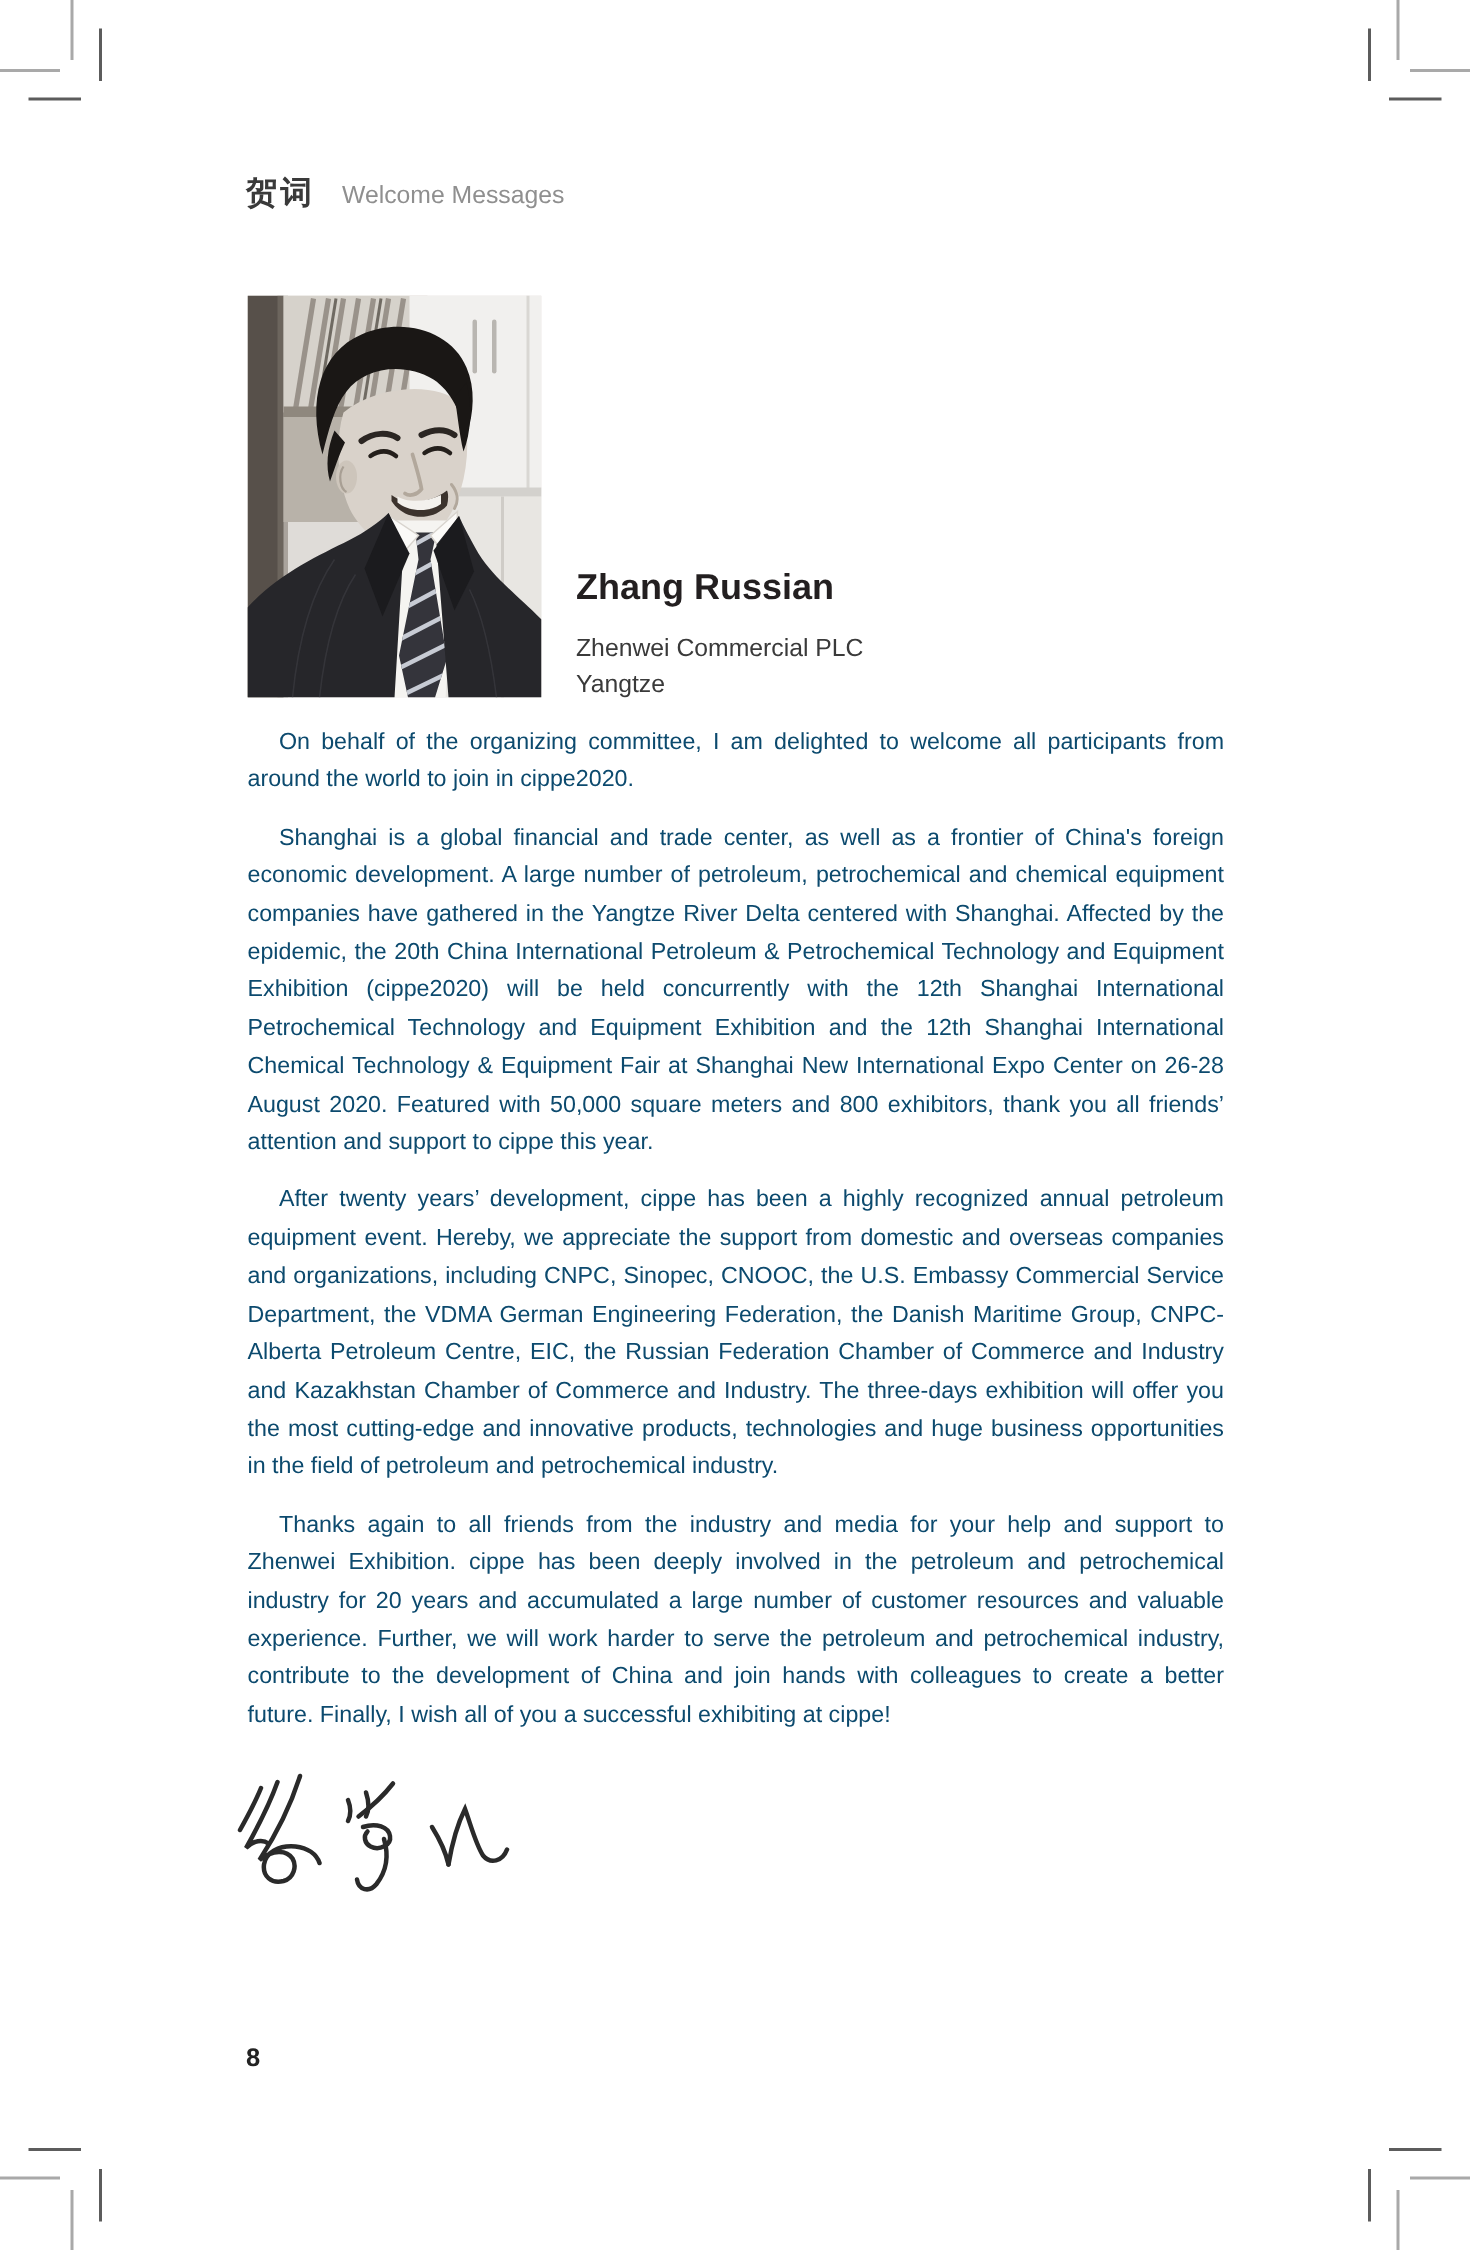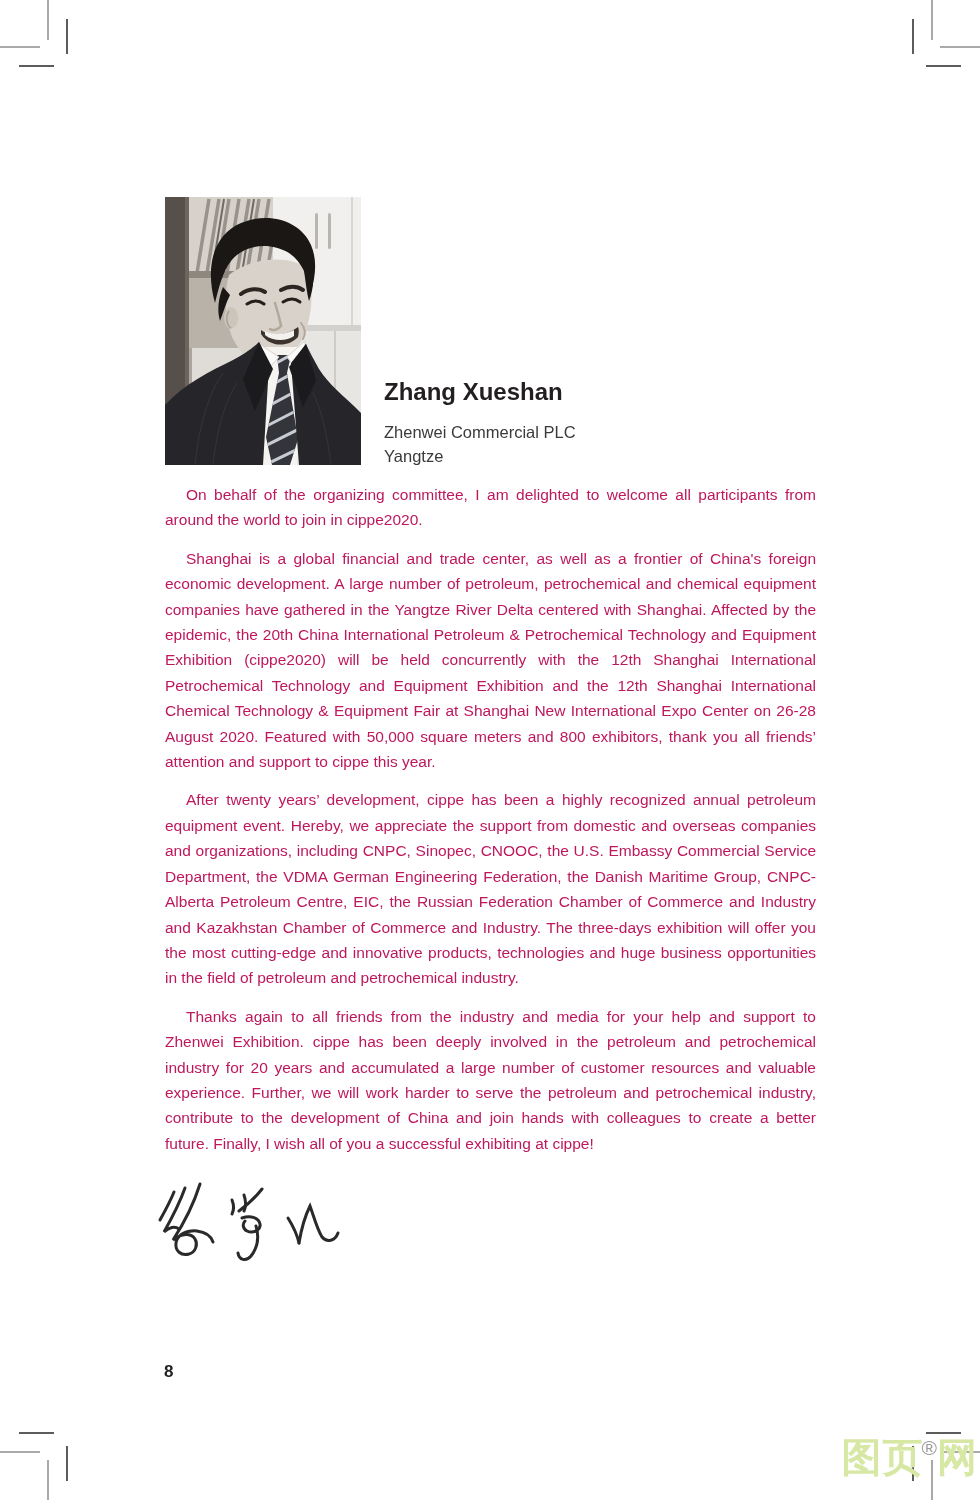--- a/index.html
+++ b/index.html
@@ -15,21 +15,21 @@
   
   .photo{position:absolute;left:165px;top:197px;width:196px;height:268px;}
   .photo svg{display:block;width:100%;height:100%;}
   
   .namecard{position:absolute;left:384px;top:378px;}
   .namecard .name{font-size:24px;font-weight:bold;color:#231f20;margin:0 0 14px 0;}
   .namecard .org,.namecard .role{font-size:16.5px;color:#3a3a3a;line-height:24px;}
   
   .bodytext{position:absolute;left:165px;top:482px;width:651px;}
   .bodytext p{margin:0 0 13px 0;font-size:15.5px;line-height:25.4px;
-              text-align:justify;text-indent:21px;color:#be185d;}
+              text-align:justify;text-indent:21px;color:#0c4a6e;}
   
   .signature{position:absolute;left:152px;top:1176px;width:200px;height:100px;}
   
   .pagenum{position:absolute;left:164px;top:1362px;font-size:17px;font-weight:bold;color:#232323;}
   
   .watermark{position:absolute;right:2px;top:1430px;font-size:40px;font-weight:bold;
              color:#d7e7a4;letter-spacing:1px;white-space:nowrap;}
   .watermark .reg{font-size:21px;color:#9b9b9b;font-weight:normal;
                   position:relative;top:-16px;margin:0 -1px 0 -2px;}
 </style>
@@ -54,20 +54,24 @@
     <div class="mark" style="left:0;bottom:47px;width:40px;height:2px;"></div>
     <div class="mark dark" style="left:66px;bottom:19px;width:2px;height:35px;"></div>
     <div class="mark dark" style="left:19px;bottom:66px;width:35px;height:2px;"></div>
 
     <div class="mark" style="right:47px;bottom:0;width:2px;height:40px;"></div>
     <div class="mark" style="right:0;bottom:47px;width:40px;height:2px;"></div>
     <div class="mark dark" style="right:66px;bottom:19px;width:2px;height:35px;"></div>
     <div class="mark dark" style="right:19px;bottom:66px;width:35px;height:2px;"></div>
   </div>
 
+  <div class="header">
+    <span class="zh">贺词</span>
+    <span class="en">Welcome Messages</span>
+  </div>
 
   <div class="photo">
     <svg viewBox="0 0 196 268" xmlns="http://www.w3.org/2000/svg">
       <rect width="196" height="268" fill="#dfdcd8"></rect>
 
       <rect x="0" y="0" width="24" height="268" fill="#57504a"></rect>
       <rect x="20" y="0" width="7" height="268" fill="#7d766e" opacity="0.55"></rect>
 
       <rect x="24" y="0" width="96" height="78" fill="#d6d2cb"></rect>
       <g stroke="#99928a" stroke-width="3.5">
@@ -148,21 +152,21 @@
       <path d="M141,147 L124,170 L138,210 L151,184 Z" fill="#1b1b1e"></path>
       <g stroke="#3f3f45" stroke-width="1" opacity="0.6">
         <path d="M30,268 C34,228 44,196 58,176" fill="none"></path>
         <path d="M48,268 C52,232 60,204 72,186" fill="none"></path>
         <path d="M166,268 C162,236 156,212 148,196" fill="none"></path>
       </g>
     </svg>
   </div>
 
   <div class="namecard">
-    <div class="name">Zhang Xueshan</div>
+    <div class="name">Zhang Russian</div>
     <div class="org">Zhenwei Commercial PLC</div>
     <div class="role">Yangtze</div>
   </div>
 
   <div class="bodytext">
     <p>On behalf of the organizing committee, I am delighted to welcome all participants from around the world to join in cippe2020.</p>
     <p>Shanghai is a global financial and trade center, as well as a frontier of China's foreign economic development. A large number of petroleum, petrochemical and chemical equipment companies have gathered in the Yangtze River Delta centered with Shanghai. Affected by the epidemic, the 20th China International Petroleum &amp; Petrochemical Technology and Equipment Exhibition (cippe2020) will be held concurrently with the 12th Shanghai International Petrochemical Technology and Equipment Exhibition and the 12th Shanghai International Chemical Technology &amp; Equipment Fair at Shanghai New International Expo Center on 26-28 August 2020. Featured with 50,000 square meters and 800 exhibitors, thank you all friends’ attention and support to cippe this year.</p>
     <p>After twenty years’ development, cippe has been a highly recognized annual petroleum equipment event. Hereby, we appreciate the support from domestic and overseas companies and organizations, including CNPC, Sinopec, CNOOC, the U.S. Embassy Commercial Service Department, the VDMA German Engineering Federation, the Danish Maritime Group, CNPC-Alberta Petroleum Centre, EIC, the Russian Federation Chamber of Commerce and Industry and Kazakhstan Chamber of Commerce and Industry. The three-days exhibition will offer you the most cutting-edge and innovative products, technologies and huge business opportunities in the field of petroleum and petrochemical industry.</p>
     <p>Thanks again to all friends from the industry and media for your help and support to Zhenwei Exhibition. cippe has been deeply involved in the petroleum and petrochemical industry for 20 years and accumulated a large number of customer resources and valuable experience. Further, we will work harder to serve the petroleum and petrochemical industry, contribute to the development of China and join hands with colleagues to create a better future. Finally, I wish all of you a successful exhibiting at cippe!</p>
   </div>
@@ -180,17 +184,14 @@
       <path d="M90,42 C99,39 107,42 108,48 C109,54 101,58 95,55 C91,53 90,48 93,45"></path>
       <path d="M104,50 C107,60 106,71 99,80 C94,86 87,84 86,77"></path>
 
       <path d="M136,42 C141,50 145,58 147,67"></path>
       <path d="M147,67 C149,55 152,42 158,30 C162,41 165,53 170,61 C175,67 183,65 186,57"></path>
     </g>
   </svg>
 
   <div class="pagenum">8</div>
 
-  <div class="watermark">
-    <span>图页</span><span class="reg">®</span><span>网</span>
-  </div>
 
 </div>
 
 </body></html>

